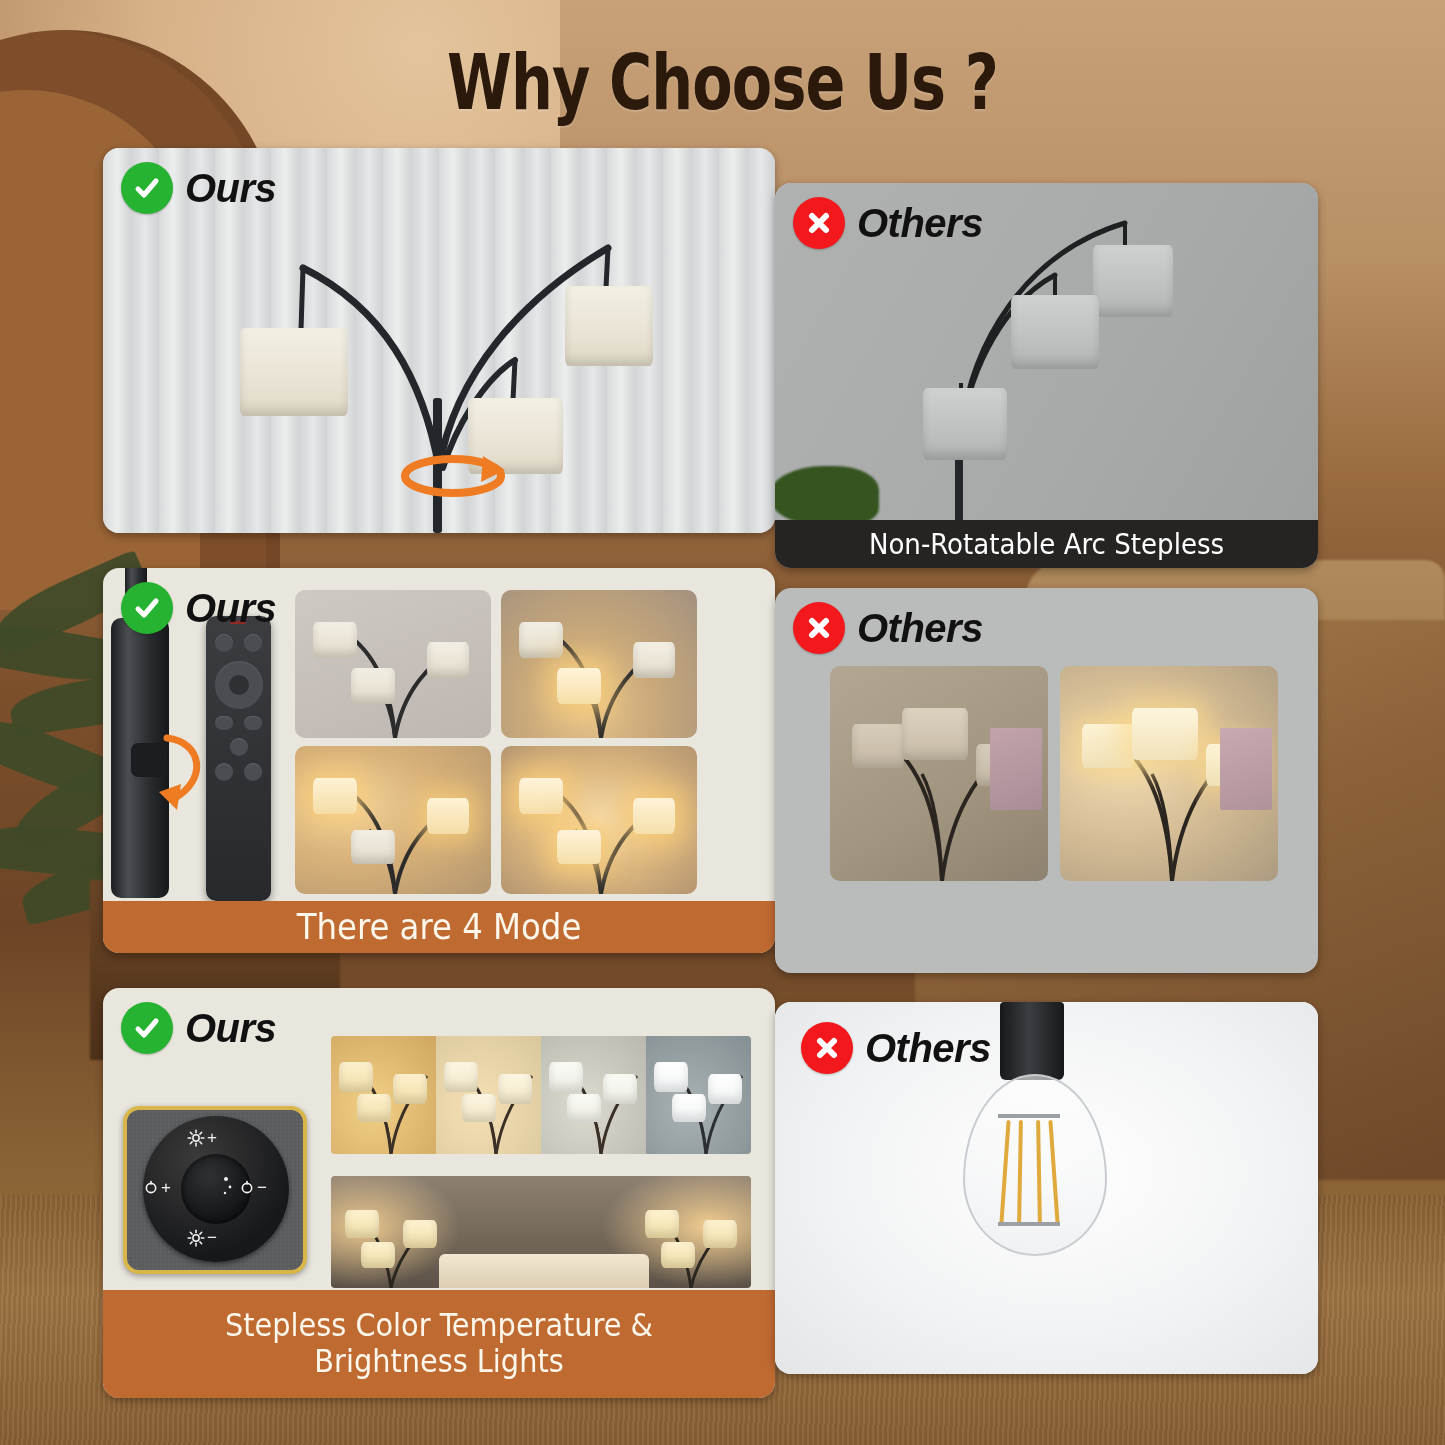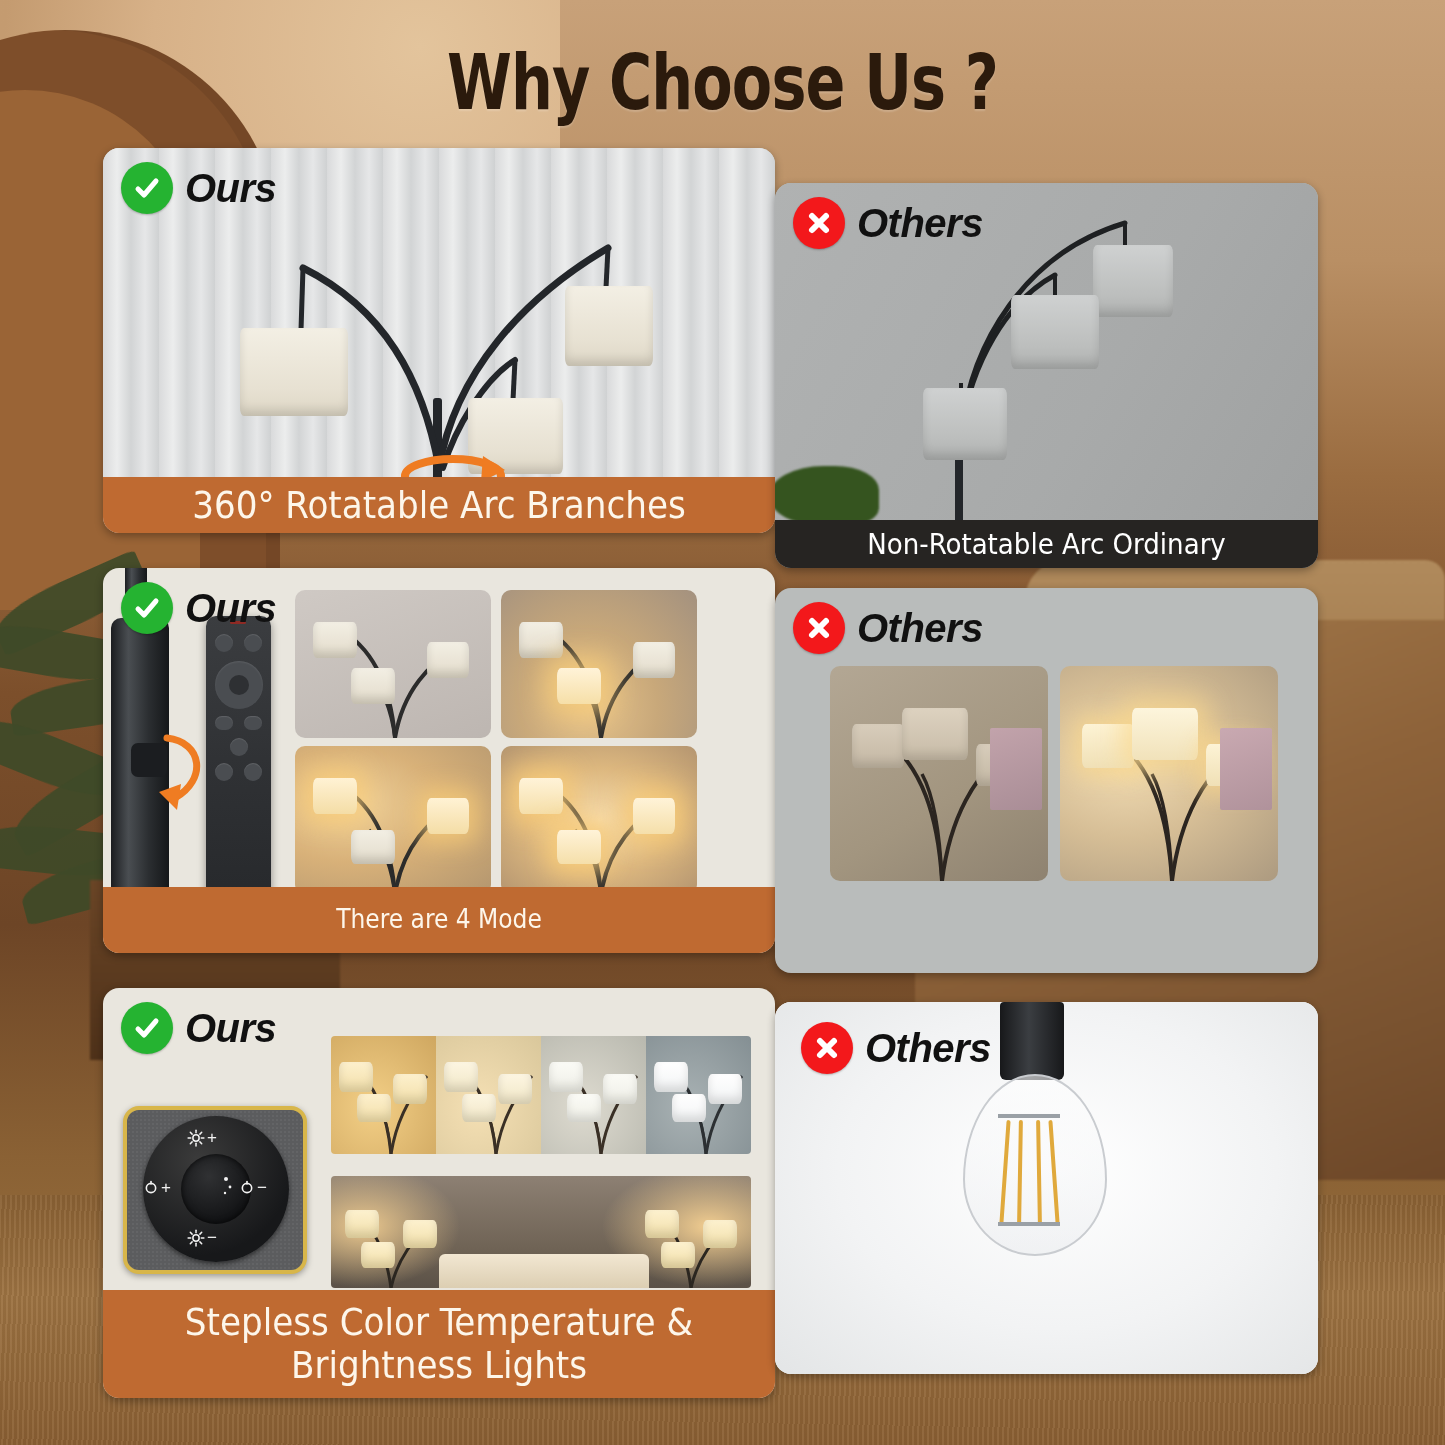--- a/index.html
+++ b/index.html
@@ -182,23 +182,23 @@
     display: flex;
     align-items: center;
     justify-content: center;
     line-height: 1.12;
     letter-spacing: 0px;
   }
   .caption.orange { background: #bf6a31; }
   .caption.dark   { background: #262422; color: #ffffff; }
   .row-1 .caption { height: 56px; font-size: 38px; }
   .row-1 .panel.other .caption { height: 48px; font-size: 29px; }
-  .row-2 .caption { height: 66px; font-size: 26px; }
+  .row-2 .caption { height: 52px; font-size: 36px; }
   .row-2 .panel.other .caption { height: 48px; font-size: 27px; }
-  .row-3 .panel.ours .caption { height: 108px; font-size: 38px; padding: 0 14px; }
+  .row-3 .panel.ours .caption { height: 108px; font-size: 32px; padding: 0 14px; }
   .row-3 .panel.other .caption { height: 52px; font-size: 29px; }
 
   
   .curtain {
     position: absolute; inset: 0;
     background:
       repeating-linear-gradient(90deg,
         #d9dadb 0px, #eceded 14px, #d2d4d5 28px, #e6e7e8 42px, #cfd1d2 56px);
   }
   .grey-wall { position: absolute; inset: 0; background: linear-gradient(120deg,#b0b2b2 0%, #a8aaaa 60%, #9fa1a1 100%); }
@@ -365,21 +365,20 @@
 
         <div class="badge-row">
           <div class="badge ok">
             <svg width="32" height="32" viewBox="0 0 32 32">
                 <path d="M7 17 L13 23 L25 9" stroke="#ffffff" stroke-width="5" fill="none" stroke-linecap="round" stroke-linejoin="round"></path>
               </svg>
           </div>
           <div class="brand-label">Ours</div>
         </div>
       </div>
-      <div class="caption orange">360° Rotatable Arc Branches</div>
     </div>
 
     <div class="panel other" style="height:385px; top:35px;">
       <div class="panel-body">
         <div class="grey-wall"></div>
         <div class="pole" style="left:180px; top:250px; width:8px; height:120px;"></div>
         <svg width="543" height="330" style="position:absolute;left:0;top:0">
           <path d="M186 250 C 196 160, 250 70, 350 40" stroke="#1e2022" stroke-width="5" fill="none" stroke-linecap="round"></path>
           <path d="M186 250 C 196 180, 232 118, 280 92" stroke="#1e2022" stroke-width="5" fill="none" stroke-linecap="round"></path>
           <line x1="350" y1="40" x2="350" y2="68" stroke="#1e2022" stroke-width="4"></line>
@@ -393,21 +392,21 @@
 
         <div class="badge-row">
           <div class="badge no">
             <svg width="30" height="30" viewBox="0 0 30 30">
                 <path d="M8 8 L22 22 M22 8 L8 22" stroke="#ffffff" stroke-width="6" stroke-linecap="round"></path>
               </svg>
           </div>
           <div class="brand-label">Others</div>
         </div>
       </div>
-      <div class="caption dark">Non-Rotatable Arc Ordinary</div>
+      <div class="caption dark">Non-Rotatable Arc Stepless</div>
     </div>
   </div>
 
   <div class="row row-2">
 
     <div class="panel ours" style="height:385px;">
       <div class="panel-body">
 
         <div class="lamp-tube" style="left:22px; top:-30px; width:22px; height:80px;"></div>
         <div class="lamp-tube" style="left:8px; top:50px; width:58px; height:280px;"></div>

